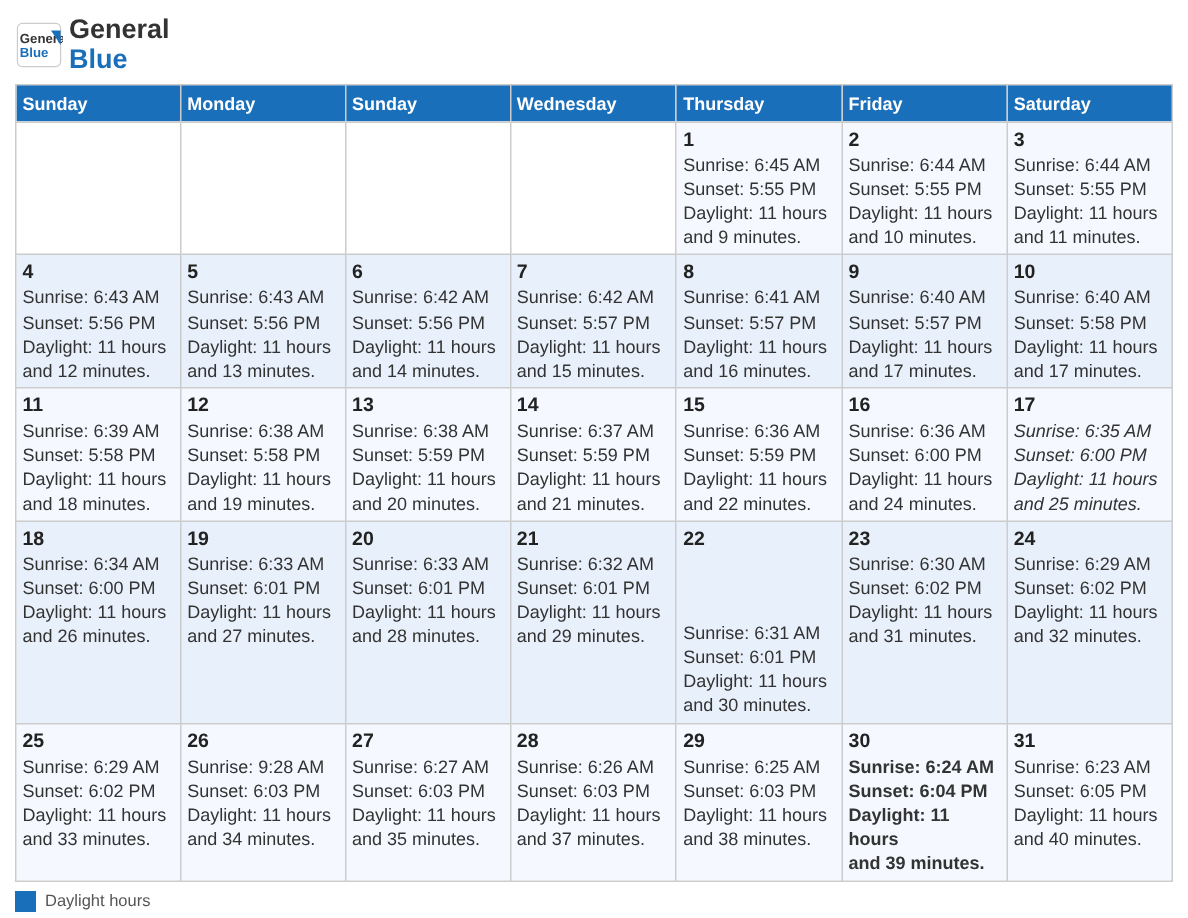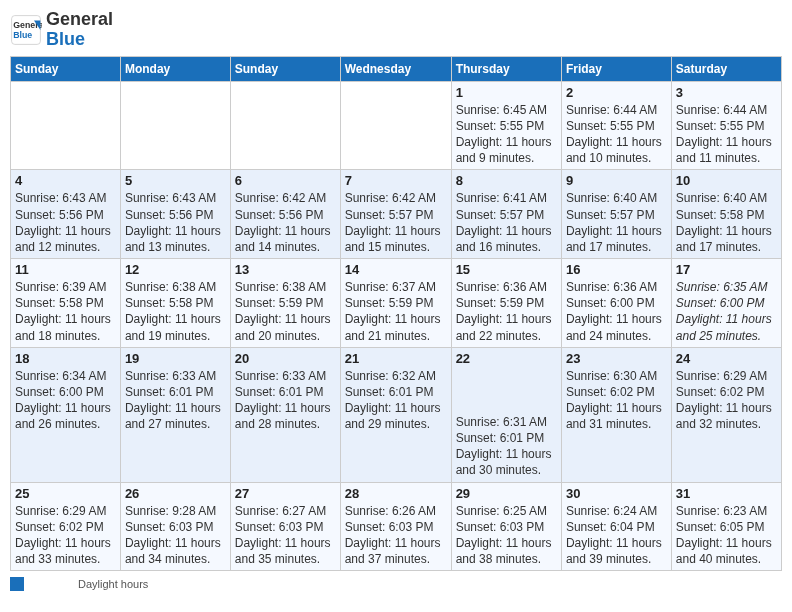--- a/index.html
+++ b/index.html
@@ -84,21 +84,20 @@
       color: #333;
       line-height: 1.35;
     }
     .empty { background: #fff !important; }
     .legend {
       display: flex;
       align-items: center;
       margin-top: 6px;
       font-size: 11px;
       color: #555;
-      gap: 48px;
     }
     .legend-box {
       width: 14px;
       height: 14px;
       background: #1a6fba;
       margin-right: 6px;
       display: inline-block;
     }
   </style>
 </head>
@@ -345,21 +344,21 @@
         </td>
         <td>
           <div class="day-num">29</div>
           <div class="day-info" style="white-space: pre-line;">Sunrise: 6:25 AM
 Sunset: 6:03 PM
 Daylight: 11 hours
 and 38 minutes.</div>
         </td>
         <td>
           <div class="day-num">30</div>
-          <div class="day-info" style="white-space: pre-line;">Sunrise: 6:24 AM
+          <div class="day-info" style="white-space: pre-line; font-weight: bold;">Sunrise: 6:24 AM
 Sunset: 6:04 PM
 Daylight: 11 hours
 and 39 minutes.</div>
         </td>
         <td>
           <div class="day-num">31</div>
           <div class="day-info" style="white-space: pre-line;">Sunrise: 6:23 AM
 Sunset: 6:05 PM
 Daylight: 11 hours
 and 40 minutes.</div>

